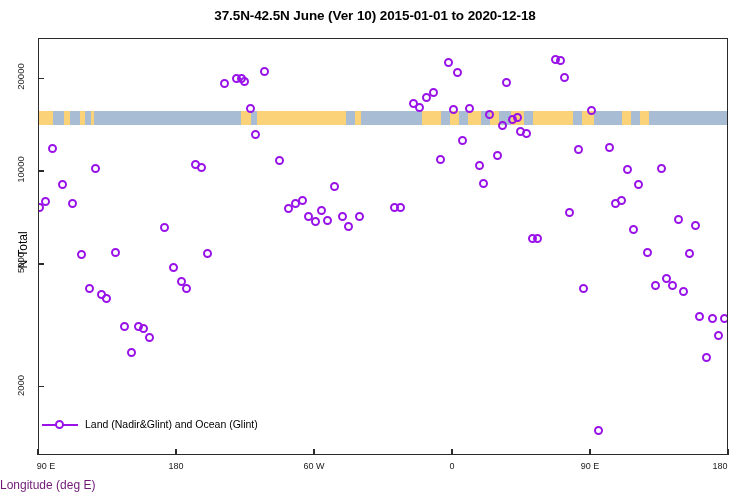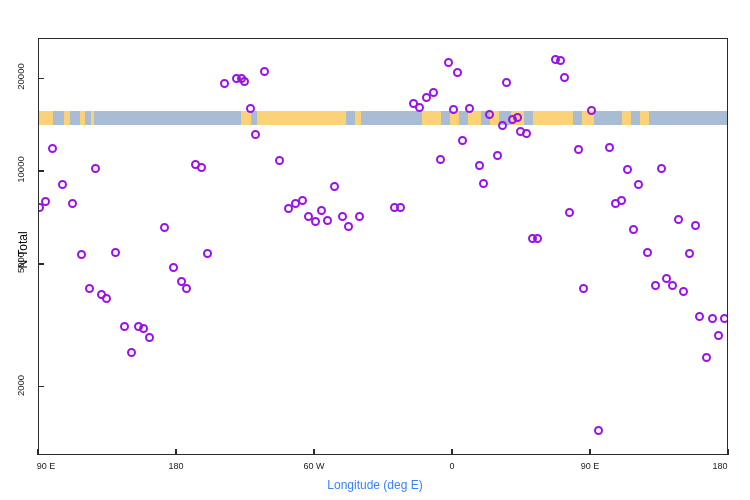--- a/index.html
+++ b/index.html
@@ -15,34 +15,35 @@
       border:2.6px solid #9912E8;box-sizing:border-box;background:transparent;
       margin-left:-4.5px;margin-top:-4.5px;}
   .ytlab{position:absolute;transform:rotate(-90deg);transform-origin:50% 50%;
          font-size:9.5px;color:#1a1a1a;white-space:nowrap;}
   .ytmark{position:absolute;left:0;width:6px;height:1.3px;background:#2b2b2b;}
   .xtmark{position:absolute;bottom:0;width:1.3px;height:6px;background:#2b2b2b;}
   .xtlab{position:absolute;font-size:9px;color:#1a1a1a;white-space:nowrap;
          transform:translateX(-50%);}
   #ylabel{position:absolute;left:4px;top:50%;font-size:12px;color:#000;
           transform:translateY(-50%) rotate(-90deg);white-space:nowrap;}
-  #xlabel{position:absolute;left:0;top:478px;width:750px;text-align:center;
-          font-size:12px;color:#3b82f6;}
+  #xlabel{position:absolute;left:0;top:478px;width:750px;text-align:left;
+          font-size:12px;color:#701a75;}
   #legend{position:absolute;left:42px;top:418px;display:flex;align-items:center;gap:7px;}
   #legline{position:relative;width:36px;height:11px;}
   #legline .lseg{position:absolute;top:5px;left:0;width:36px;height:2.2px;background:#9912E8;}
   #legline .lmk{position:absolute;left:13px;top:1px;width:9px;height:9px;border-radius:50%;
                 border:2.6px solid #9912E8;box-sizing:border-box;background:#fff;}
   #legtext{font-size:10.5px;color:#000;white-space:nowrap;}
 </style>
 </head>
 <body>
 
 <div id="fig">
 
+  <div id="title">37.5N-42.5N June (Ver 10)   2015-01-01 to 2020-12-18</div>
 
   <div id="ylabel">N Total</div>
   <div id="xlabel">Longitude (deg E)</div>
 
   <div id="plot">
     <div id="layer">
         <div class="band" style="left: 0px; width: 13.8px; top: 71.7236px; background: rgb(251, 210, 119);"></div>
         <div class="band" style="left: 13.8px; width: 10.7333px; top: 71.7236px; background: rgb(168, 188, 212);"></div>
         <div class="band" style="left: 24.5333px; width: 6.13333px; top: 71.7236px; background: rgb(251, 210, 119);"></div>
         <div class="band" style="left: 30.6667px; width: 10.7333px; top: 71.7236px; background: rgb(168, 188, 212);"></div>
@@ -189,14 +190,21 @@
       <div class="xtmark" style="left: 313.35px; bottom: auto; top: 449px; position: absolute;"></div>
       <div class="xtlab" style="left: 314px; top: 461px;">60 W</div>
       <div class="xtmark" style="left: 451.35px; bottom: auto; top: 449px; position: absolute;"></div>
       <div class="xtlab" style="left: 452px; top: 461px;">0</div>
       <div class="xtmark" style="left: 589.35px; bottom: auto; top: 449px; position: absolute;"></div>
       <div class="xtlab" style="left: 590px; top: 461px;">90 E</div>
       <div class="xtmark" style="left: 727.35px; bottom: auto; top: 449px; position: absolute;"></div>
       <div class="xtlab" style="left: 720px; top: 461px;">180</div>
     </div>
 
+  <div id="legend">
+    <div id="legline">
+      <div class="lseg"></div>
+      <div class="lmk"></div>
+    </div>
+    <div id="legtext">Land (Nadir&amp;Glint) and Ocean (Glint)</div>
+  </div>
 
 </div>
 
 </body></html>

